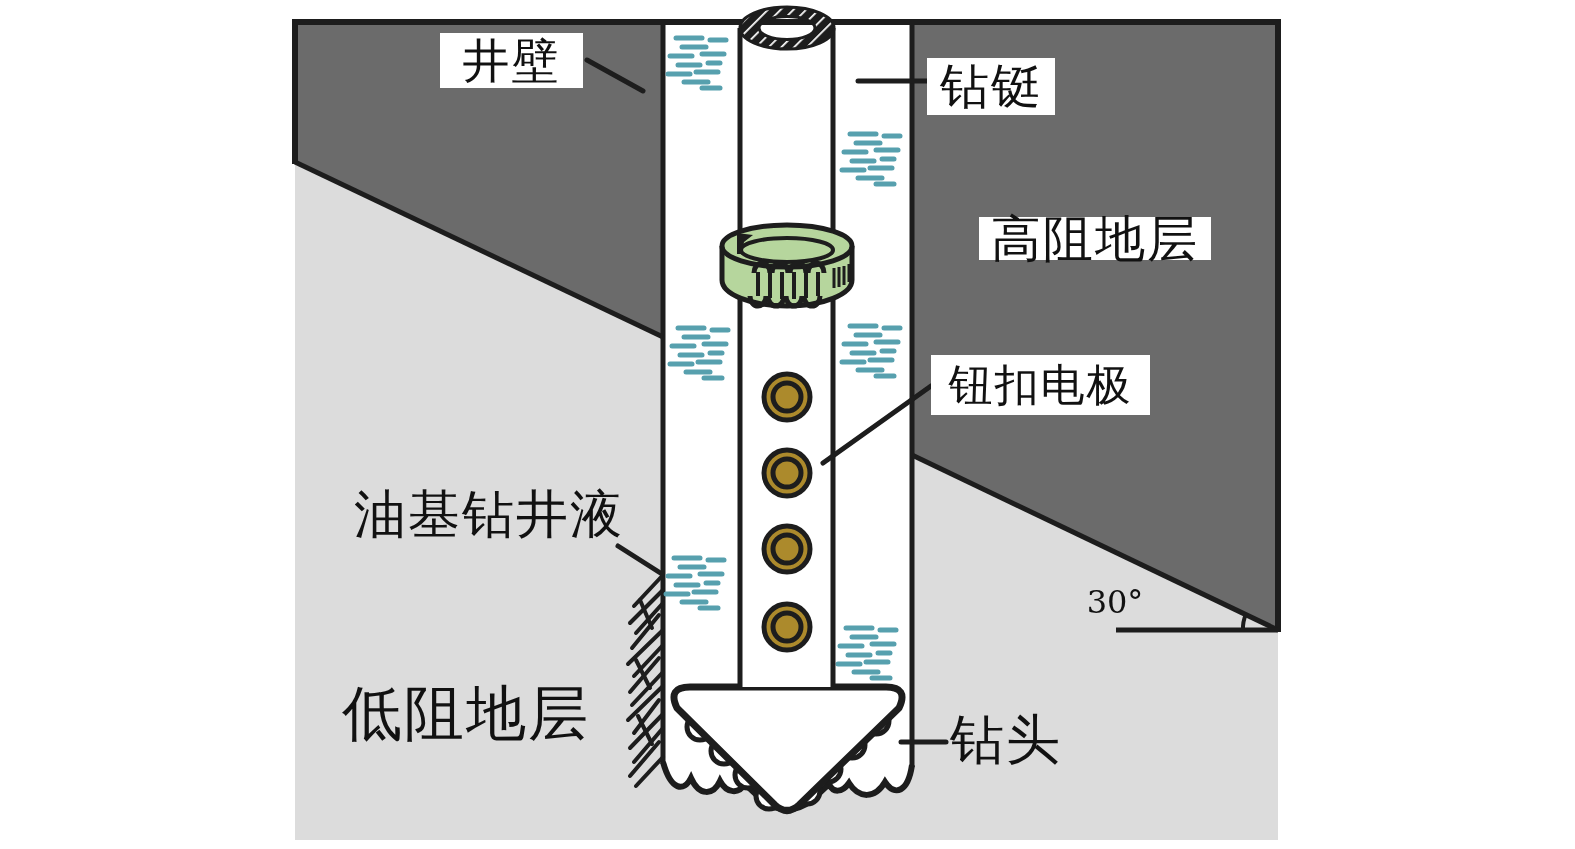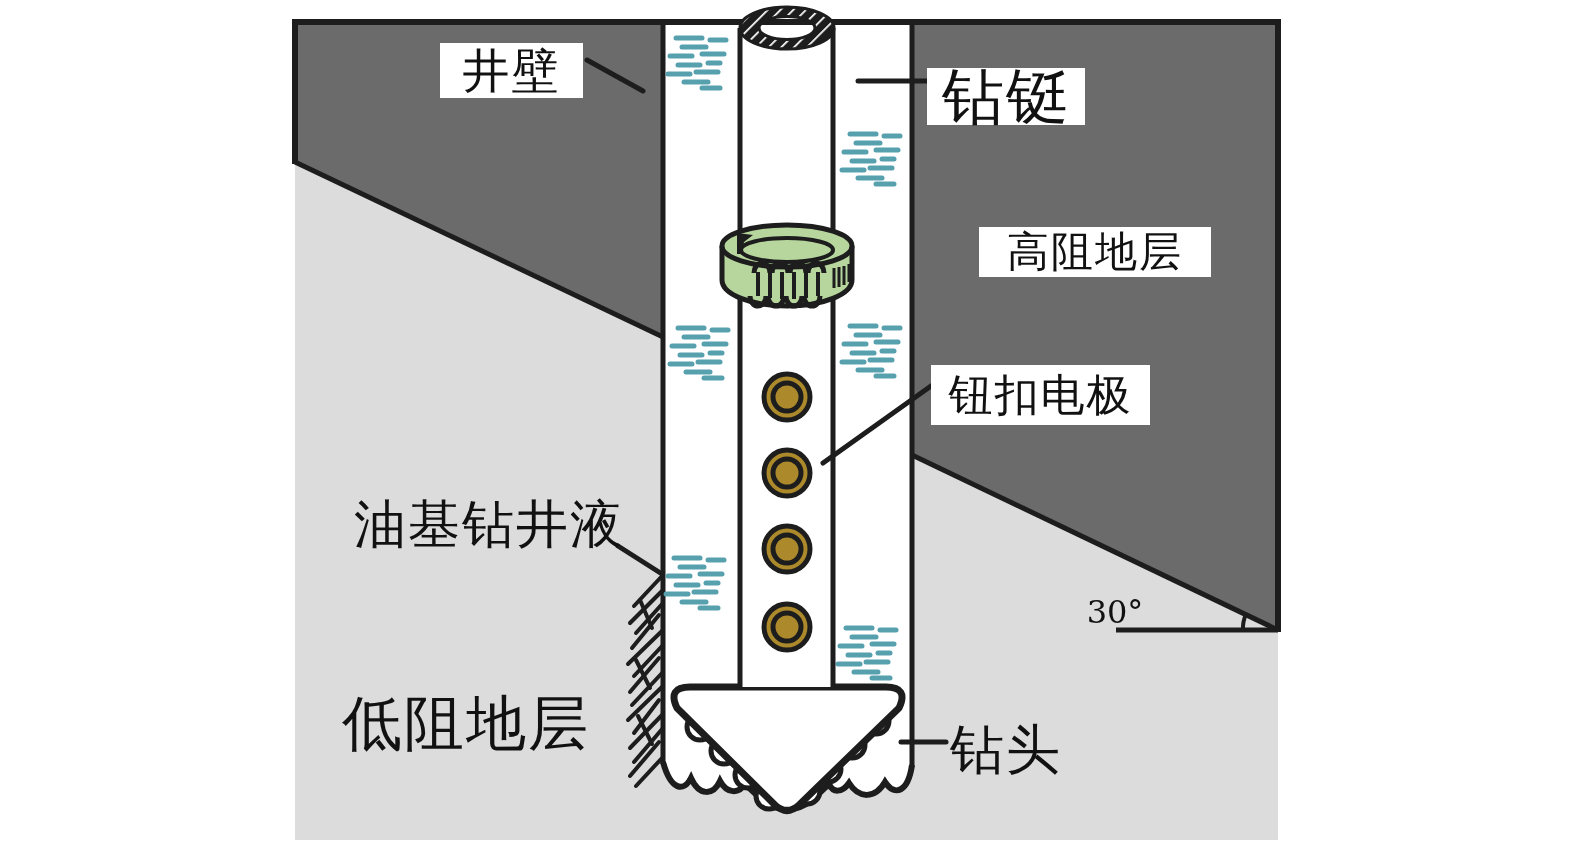--- a/index.html
+++ b/index.html
@@ -7,21 +7,21 @@
          font-family:"DejaVu Serif","Liberation Serif",serif;}
   #stage svg{position:absolute;left:0;top:0;}
   .fill-dark{fill:var(--formation-dark);}
   .fill-light{fill:var(--formation-light);}
   .fill-white{fill:var(--borehole-white);}
   .fill-green{fill:var(--coil-green);}
   .fill-gold{fill:var(--electrode-gold);}
   .ln{stroke:var(--outline);fill:none;}
   .mud{stroke:var(--mud-teal);stroke-width:5;stroke-linecap:round;fill:none;}
   .label{position:absolute;color:#111;display:flex;align-items:center;justify-content:center;
-         white-space:nowrap;line-height:1;letter-spacing:2px;margin-top:10px;}
+         white-space:nowrap;line-height:1;letter-spacing:2px;}
   .boxed{background:#ffffff;}
 </style>
 </head>
 <body>
 
 <div id="stage">
 
   <svg width="1575" height="849" viewBox="0 0 1575 849">
     <defs>
 
@@ -183,23 +183,23 @@
     </g>
 
     <g>
       <line class="ln" stroke-width="5" x1="1116" y1="630" x2="1278" y2="630"></line>
       <path class="ln" stroke-width="4" d="M1243,630 A35,35 0 0 1 1246,614"></path>
     </g>
   </svg>
 
   <div class="label boxed" style="left:440px;top:33px;width:143px;height:55px;font-size:47px;">井壁</div>
 
-  <div class="label boxed" style="left:927px;top:58px;width:158px;height:57px;font-size:62px;">钻铤</div>
-
-  <div class="label boxed" style="left:979px;top:217px;width:232px;height:50px;font-size:42px;">高阻地层</div>
+  <div class="label boxed" style="left:927px;top:58px;width:128px;height:57px;font-size:49px;">钻铤</div>
+
+  <div class="label boxed" style="left:979px;top:217px;width:232px;height:43px;font-size:50px;">高阻地层</div>
 
   <div class="label boxed" style="left:931px;top:355px;width:219px;height:60px;font-size:44px;">钮扣电极</div>
 
   <div class="label" style="left:350px;top:487px;width:278px;height:54px;font-size:52px;">油基钻井液</div>
 
   <div class="label" style="left:1072px;top:578px;width:86px;height:48px;font-size:32px;letter-spacing:0;">30°</div>
 
   <div class="label" style="left:358px;top:686px;width:216px;height:54px;font-size:60px;">低阻地层</div>
 
   <div class="label" style="left:950px;top:712px;width:112px;height:55px;font-size:54px;">钻头</div>

